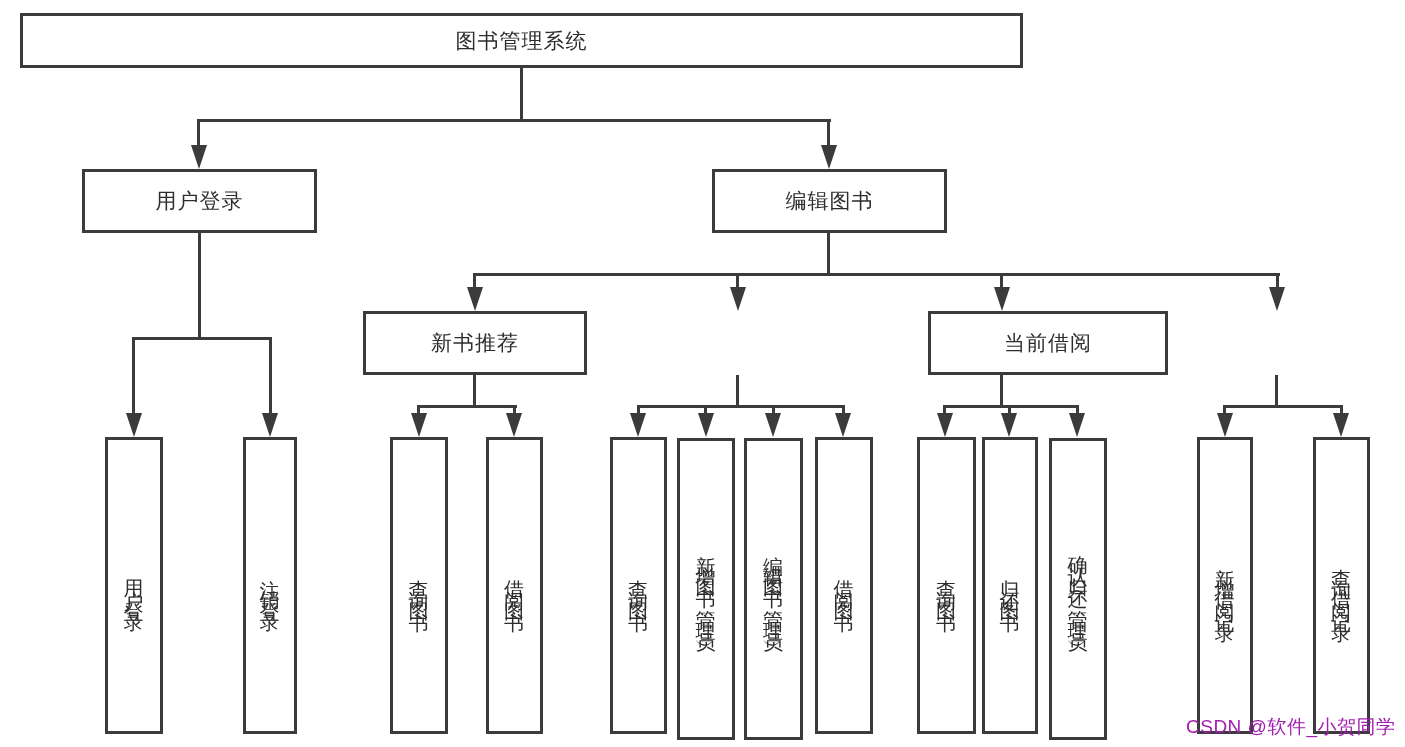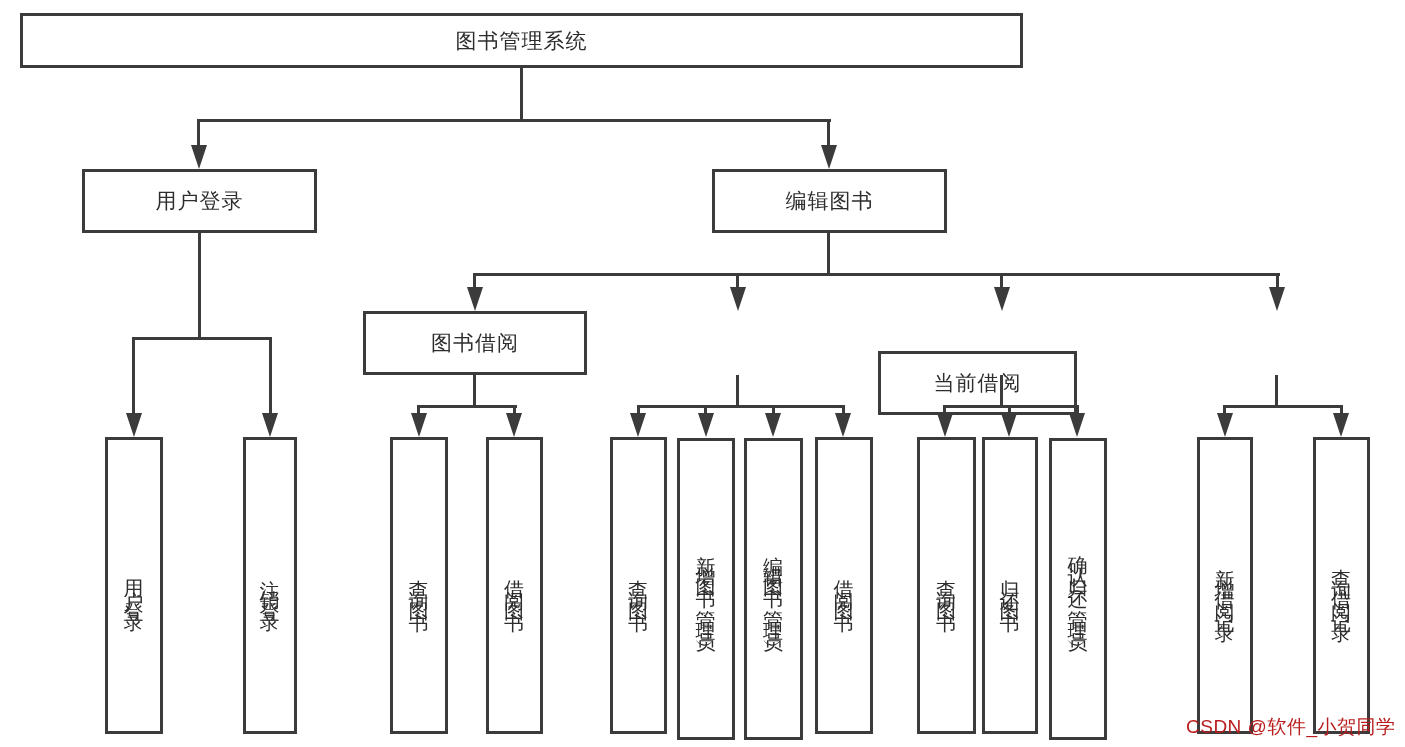--- a/index.html
+++ b/index.html
@@ -38,21 +38,21 @@
     width:0; height:0;
     border-left:8px solid transparent;
     border-right:8px solid transparent;
     border-top:24px solid #3b3b3b;
   }
   .watermark {
     position:absolute;
     left:1186px; top:714px;
     font-size:19px;
     letter-spacing:0.5px;
-    color:#b91c1c;
+    color:#a21caf;
     white-space:nowrap;
     z-index:5;
   }
 </style>
 </head>
 <body>
 
 <div id="canvas">
 
   <div class="box hbox" style="left:20px; top:13px; width:1003px; height:55px;">
@@ -85,23 +85,23 @@
   <div class="vline" style="left:473px; top:273px; height:17px;"></div>
   <div class="arrow" style="left:467px; top:287px;"></div>
   <div class="vline" style="left:736px; top:273px; height:17px;"></div>
   <div class="arrow" style="left:730px; top:287px;"></div>
   <div class="vline" style="left:1000px; top:273px; height:17px;"></div>
   <div class="arrow" style="left:994px; top:287px;"></div>
   <div class="vline" style="left:1276px; top:273px; height:17px;"></div>
   <div class="arrow" style="left:1269px; top:287px;"></div>
 
   <div class="box hbox" style="left:363px; top:311px; width:224px; height:64px;">
-    <span>图书借阅</span>
+    <span>新书推荐</span>
   </div>
-  <div class="box hbox" style="left:878px; top:311px; width:199px; height:64px;margin-top:40px;">
+  <div class="box hbox" style="left:928px; top:311px; width:240px; height:64px;">
     <span>当前借阅</span>
   </div>
 
   <div class="vline" style="left:473px; top:375px; height:33px;"></div>
   <div class="hline" style="left:417px; top:405px; width:100px;"></div>
   <div class="vline" style="left:417px; top:405px; height:12px;"></div>
   <div class="arrow" style="left:411px; top:413px;"></div>
   <div class="vline" style="left:513px; top:405px; height:12px;"></div>
   <div class="arrow" style="left:506px; top:413px;"></div>
 

